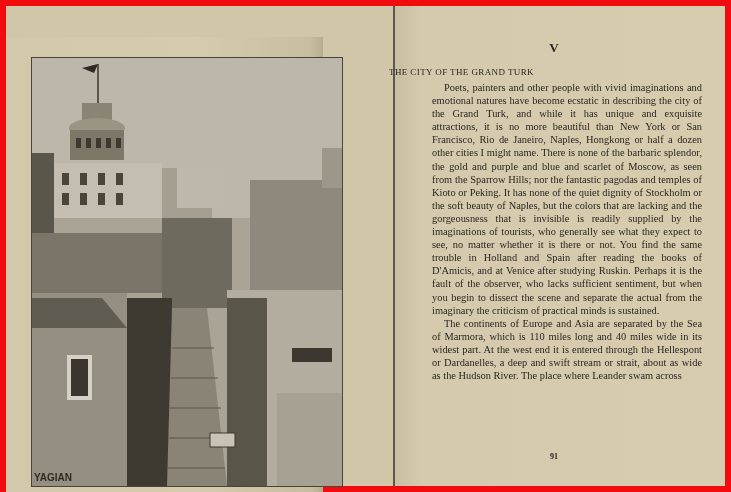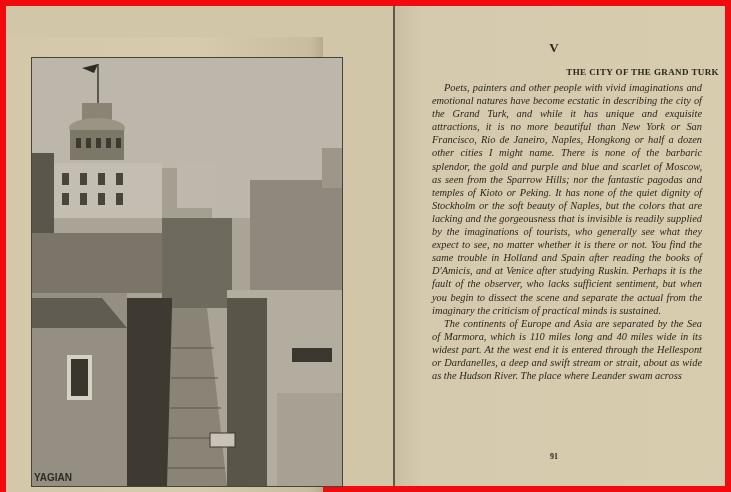--- a/index.html
+++ b/index.html
@@ -5,23 +5,23 @@
   html, body { margin:0; padding:0; }
   body { width:731px; height:492px; background:#f10a0e; position:relative; overflow:hidden; font-family:"Liberation Serif","DejaVu Serif",serif; }
   .spread { position:absolute; left:6px; top:6px; width:719px; height:480px; background:#d1c6a8; }
   .page-left { position:absolute; left:0; top:0; width:317px; height:480px; background:linear-gradient(90deg,#d3c8aa 0%,#d6cbad 60%,#c9bd9f 96%,#b8ac90 100%);margin-top:31px; }
   .gutter { position:absolute; left:387px; top:0; width:2px; height:480px; background:#5f574b; }
   .page-right { position:absolute; left:389px; top:0; width:330px; height:480px; background:linear-gradient(90deg,#c9bea1 0%,#d5caad 8%,#d7ccae 100%); }
   .photo { position:absolute; left:25px; top:20px; width:310px; height:428px; border:1px solid #4a4438; background:#8e887a; overflow:hidden; }
   .photo svg { display:block; }
   .caption { position:absolute; left:12px; width:387px; top:457px; text-align:center; font-size:8px; letter-spacing:0.4px; color:#3a342a;padding-left:17px; }
   .chapter-num { position:absolute; left:389px; width:330px; top:40px; text-align:center; font-weight:bold; font-size:13px; color:#2a2620; }
-  .chapter-title { position:absolute; left:389px; width:330px; top:67px; text-align:right; font-weight:bold; font-size:9px; letter-spacing:0.4px; color:#2a2620; }
+  .chapter-title { position:absolute; left:389px; width:330px; top:67px; text-align:left; font-weight:normal; font-size:9px; letter-spacing:0.4px; color:#2a2620; }
   .body-text { position:absolute; left:432px; top:81px; width:270px; font-size:10.4px; line-height:13.1px; color:#2a2620; text-align:justify; }
-  .body-text p { margin:0; text-indent:12px;font-style:italic; }
+  .body-text p { margin:0; text-indent:12px; }
   .page-number { position:absolute; left:389px; width:330px; top:452px; text-align:center; font-size:8px; font-weight:bold; color:#2a2620; }
 </style>
 </head>
 <body>
 
 <div class="spread">
   <div class="page-left">
     <div class="photo">
       <svg width="310" height="428" viewBox="0 0 310 428">
         <rect x="0" y="0" width="310" height="428" fill="#a9a496"></rect>

